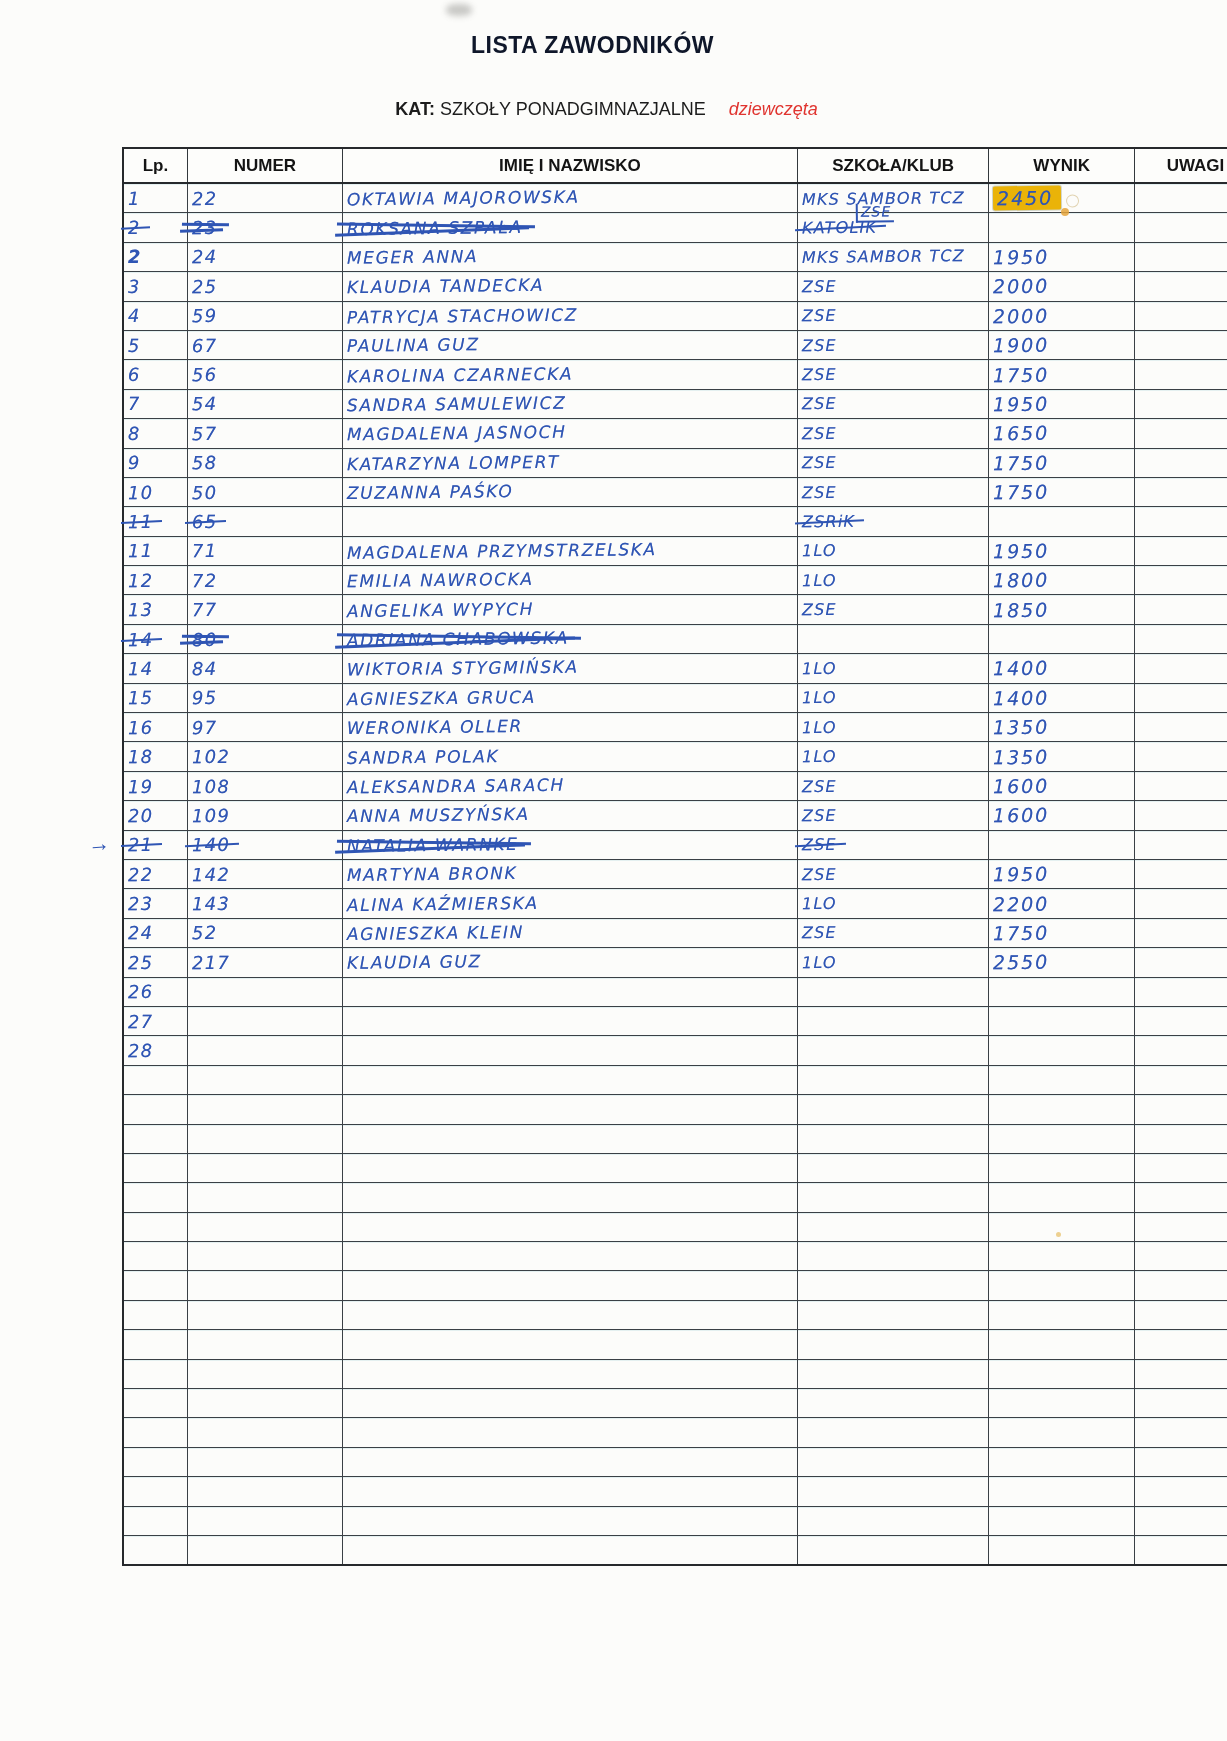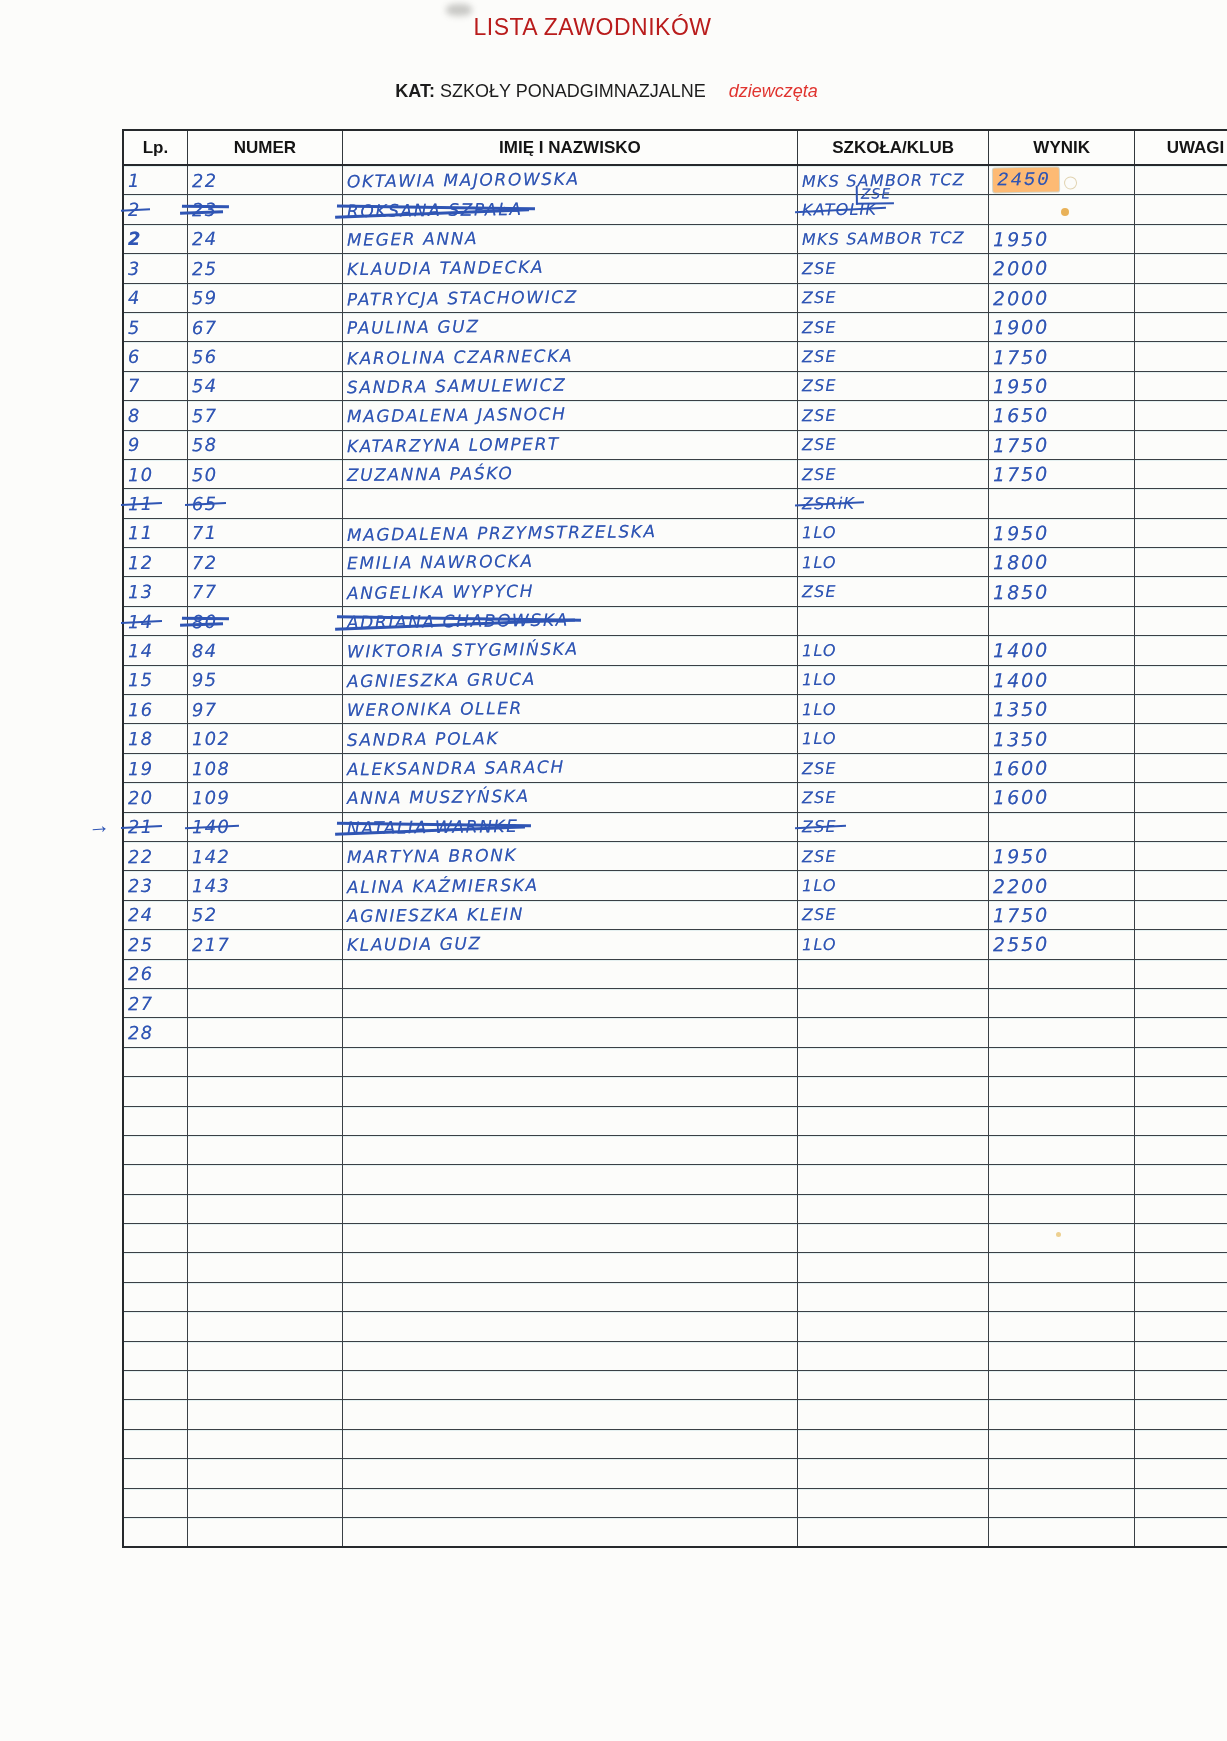--- a/index.html
+++ b/index.html
@@ -6,22 +6,22 @@
   .sheet{
     position:relative;
     width:1227px;height:1741px;
     background:#fcfcfa;
     font-family:"Liberation Sans", sans-serif;
     color:#1c1c1c;
     overflow:hidden;
   }
   .doc-head{width:941px;margin-left:122px;text-align:center;}
   .title{
-    padding-top:14px;font-size:23px;font-weight:normal;letter-spacing:.5px;
-    color:#b91c1c;
+    padding-top:32px;font-size:23px;font-weight:bold;letter-spacing:.5px;
+    color:#0f172a;
   }
   .kat-line{margin-top:40px;font-size:18px;}
   .kat-line .kat-label{font-weight:bold;margin-left:28px;}
   .kat-line .red-ital{color:#e0342f;font-style:italic;margin-left:18px;}
 
   table.sheet-table{
     margin:27px 0 0 122px;
     border-collapse:collapse;
     table-layout:fixed;
     width:1136px;
@@ -67,22 +67,22 @@
   }
   .heavy::before{
     content:"";position:absolute;left:-10px;right:-12px;top:30%;
     border-top:3px solid #2f55b4;transform:rotate(1.5deg);
   }
   .heavy::after{
     content:"";position:absolute;left:-12px;right:-6px;top:58%;
     border-top:3px solid #2f55b4;transform:rotate(-1.5deg);
   }
   .wyn-hl{
-    background:#fdba74;box-shadow:0 0 0 1px #d2d6ca;
-    padding:1px 8px 1px 4px;border-radius:2px;font-family:Liberation Mono, monospace;
+    background:#eab308;box-shadow:0 0 0 1px #d2d6ca;
+    padding:1px 8px 1px 4px;border-radius:2px;
   }
   .sup-note{
     position:absolute;top:-14px;left:72%;
     font-size:14px;letter-spacing:1px;
     border-bottom:2px solid #2f55b4;border-left:2px solid #2f55b4;
     padding:0 3px 1px 3px;white-space:nowrap;background:transparent;
   }
   .row-arrow{
     position:absolute;left:-36px;top:0;
     color:#2f55b4;font-size:22px;font-style:normal;

